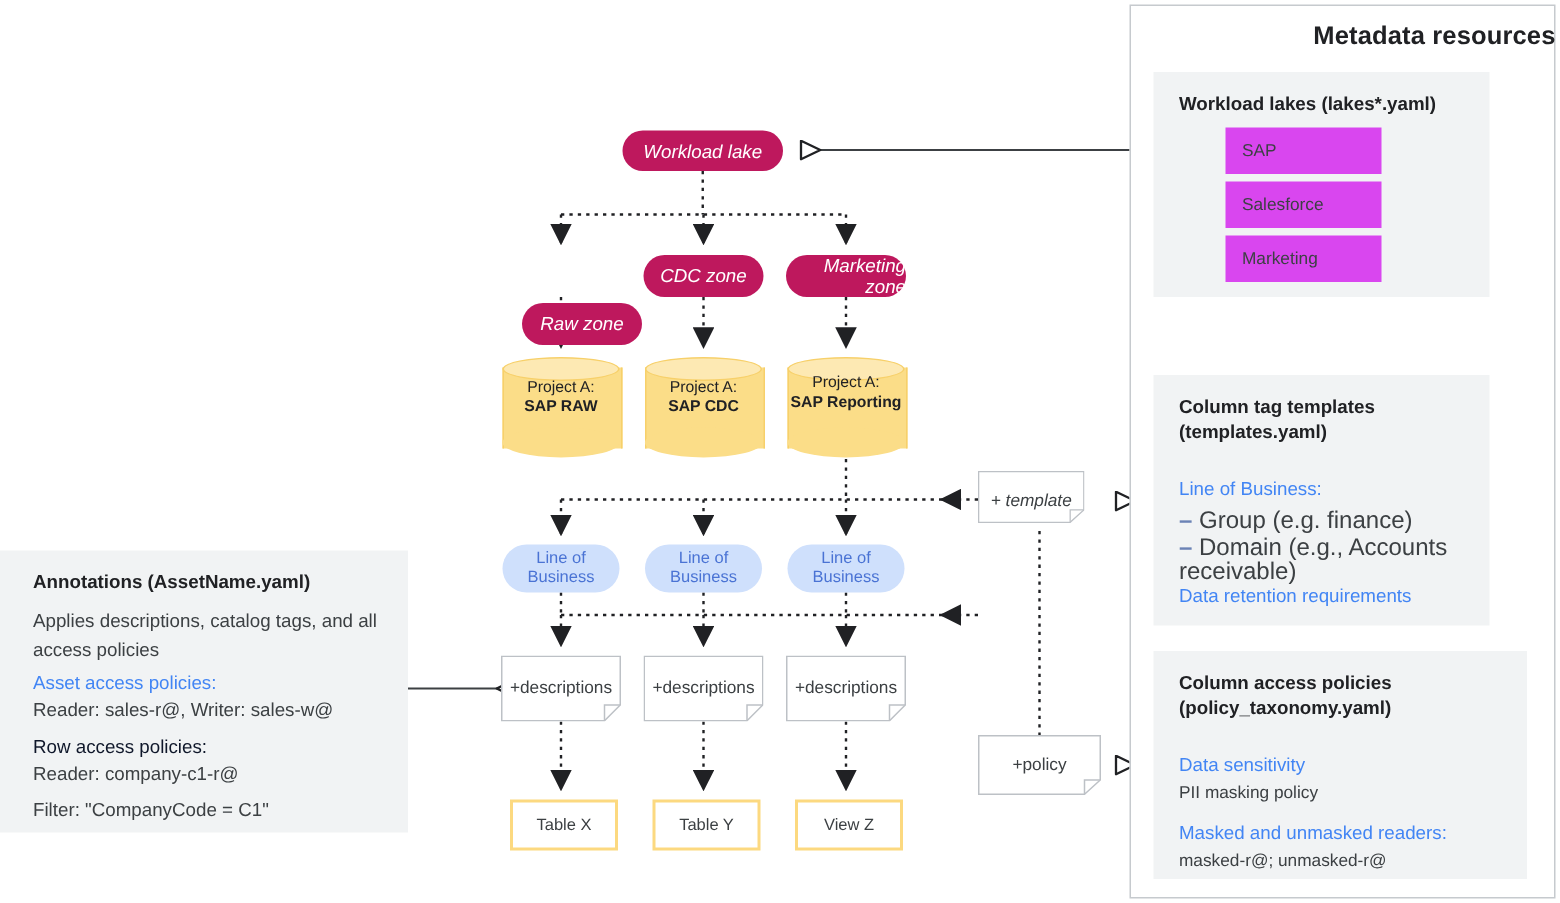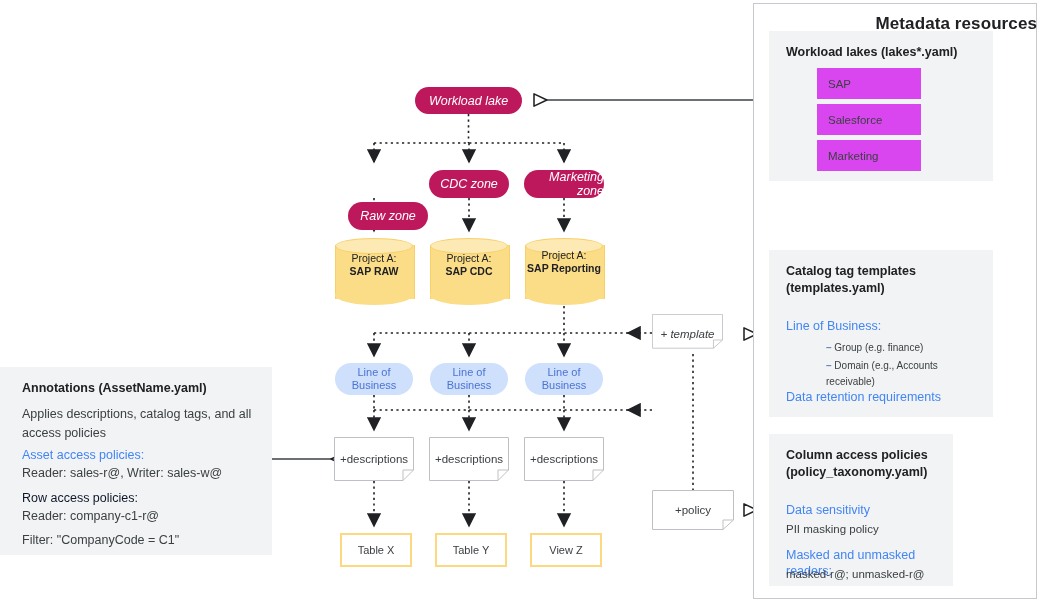--- a/index.html
+++ b/index.html
@@ -17,23 +17,23 @@
   
   #metadata-panel{
     left:753px;top:3px;width:284px;height:596px;
     border:1px solid #c6cace;background:#fff;
   }
   #metadata-title{
     left:753px;top:14px;width:284px;text-align:right;
     font-size:17px;font-weight:bold;letter-spacing:.1px;color:#202124;
   }
   .meta-card{background:#f1f3f4;}
-  #card-lakes{left:769px;top:31px;width:224px;height:150px;padding-left:39px;}
+  #card-lakes{left:769px;top:48px;width:224px;height:150px;padding-left:39px;}
   #card-templates{left:769px;top:250px;width:224px;height:167px;}
-  #card-policies{left:769px;top:434px;width:184px;height:152px;}
+  #card-policies{left:769px;top:434px;width:249px;height:152px;}
 
   .card-head{
     position:absolute;left:17px;top:13px;right:10px;
     font-size:12.5px;font-weight:bold;line-height:17px;color:#202124;
   }
   .lake-item{
     position:absolute;left:48px;width:104px;height:31px;background:#d946ef;
     font-size:11.5px;color:#3c4043;display:flex;align-items:center;
     padding-left:11px;box-sizing:border-box;
   }
@@ -44,21 +44,21 @@
   .blue-head{
     position:absolute;left:17px;right:8px;
     font-size:12.5px;color:#4285f4;line-height:16px;font-weight:500;
   }
   .plain-line{
     position:absolute;left:17px;right:6px;
     font-size:11.5px;color:#3c4043;line-height:16px;
   }
   .dash-line{
     position:absolute;left:17px;right:8px;
-    font-size:10px;color:#3c4043;line-height:16px;margin-left:40px;
+    font-size:16px;color:#3c4043;line-height:16px;
   }
   .dash-line .dsh{color:#6b83b5;font-weight:bold;}
 
   
   #annotations-panel{
     left:0px;top:367px;width:272px;height:188px;background:#f1f3f4;
   }
   #ann-title{
     position:absolute;left:22px;top:14px;right:10px;
     font-size:12.5px;font-weight:bold;color:#202124;
@@ -205,21 +205,21 @@
   <div class="abs" id="metadata-title">Metadata resources</div>
 
   <div class="abs meta-card" id="card-lakes">
     <div class="card-head">Workload lakes (lakes*.yaml)</div>
     <div class="lake-item" id="lake-0">SAP</div>
     <div class="lake-item" id="lake-1">Salesforce</div>
     <div class="lake-item" id="lake-2">Marketing</div>
   </div>
 
   <div class="abs meta-card" id="card-templates">
-    <div class="card-head">Catalog tag templates</div>
+    <div class="card-head">Column tag templates</div>
     <div class="card-head" style="top:30px;">(templates.yaml)</div>
     <div class="blue-head" style="top:68px;">Line of Business:</div>
     <div class="dash-line" style="top:90px;"><span class="dsh">–</span>&nbsp;<span>Group (e.g. finance)</span></div>
     <div class="dash-line" style="top:108px;"><span class="dsh">–</span>&nbsp;<span>Domain (e.g., Accounts receivable)</span></div>
     <div class="blue-head" style="top:139px;">Data retention requirements</div>
   </div>
 
   <div class="abs meta-card" id="card-policies">
     <div class="card-head">Column access policies</div>
     <div class="card-head" style="top:30px;">(policy_taxonomy.yaml)</div>

